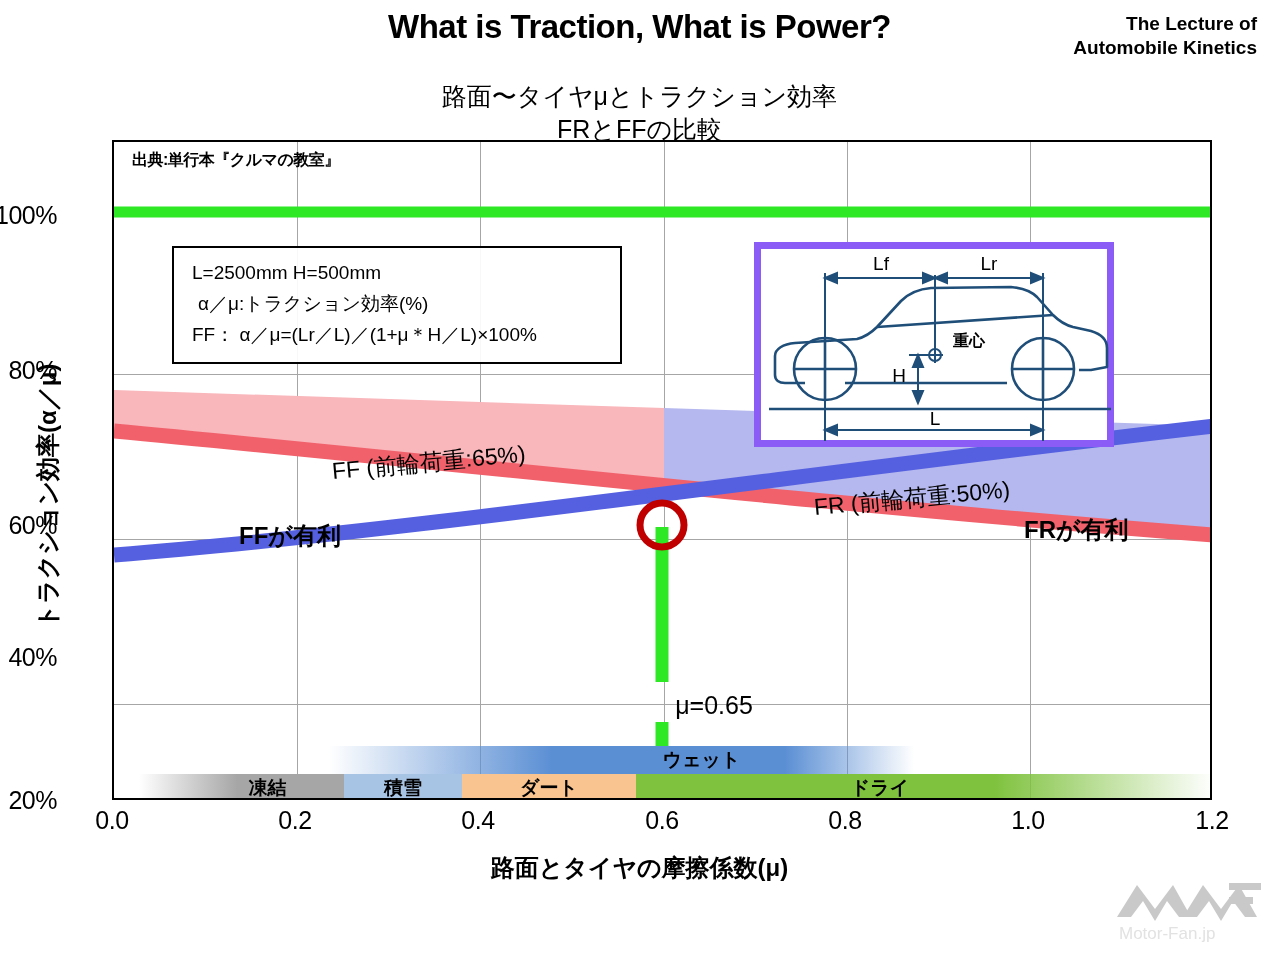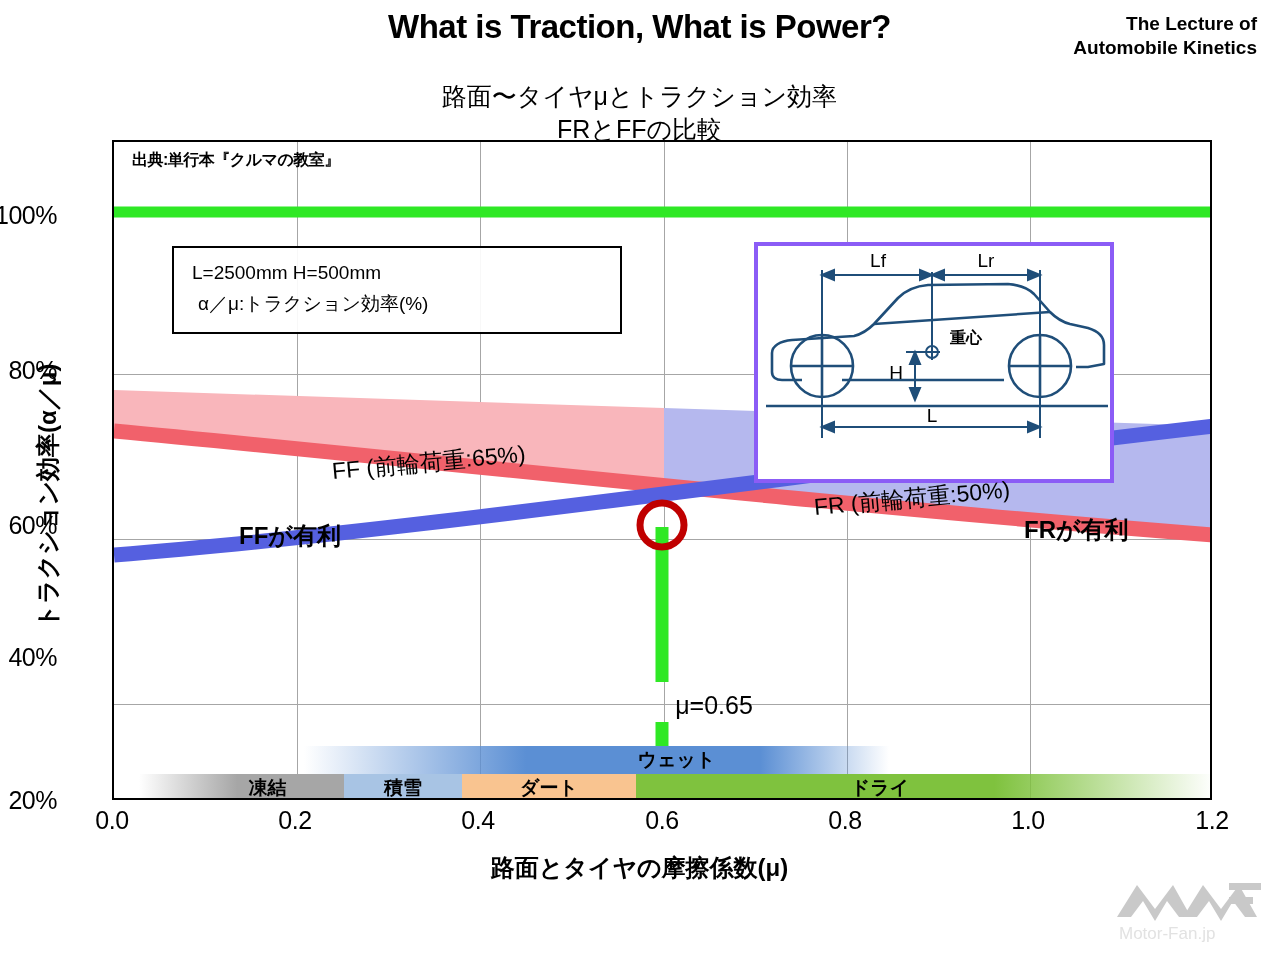--- a/index.html
+++ b/index.html
@@ -67,22 +67,22 @@
   }
   #formula-box{
     left:58px;top:104px;width:450px;
     border:2px solid #000;background:rgba(255,255,255,0.92);
     padding:10px 14px 12px 18px;box-sizing:border-box;
     font-size:19px;line-height:1.62;
   }
   .frm{white-space:nowrap;}
 
   #car-box{
-    left:640px;top:100px;width:360px;height:241px;
-    border:4px solid #8b5cf6;background:#fff;box-sizing:border-box;
+    left:640px;top:100px;width:360px;height:205px;
+    border:7px solid #8b5cf6;background:#fff;box-sizing:border-box;
   }
 
   .curve-label{position:absolute;font-size:23px;white-space:nowrap;}
   #ff-label{left:218px;top:314px;transform:rotate(-5.2deg);transform-origin:left center;}
   #fr-label{left:700px;top:350px;transform:rotate(-5.2deg);transform-origin:left center;}
 
   .region-label{position:absolute;font-size:24px;font-weight:bold;white-space:nowrap;}
   #ff-advantage{left:125px;top:378px;}
   #fr-advantage{left:910px;top:372px;}
 
@@ -184,20 +184,21 @@
 
       <circle cx="548" cy="383" r="22" stroke="#c00000" stroke-width="7" fill="none"></circle>
     </svg>
 
     <div class="abs" id="source-note">出典:単行本『クルマの教室』</div>
 
 
     <div class="abs" id="formula-box">
       <div class="frm">L=2500mm H=500mm</div>
       <div class="frm" style="padding-left:6px;">α／μ:トラクション効率(%)</div>
+      <div class="frm">FF： α／μ=(Lr／L)／(1+μ＊H／L)×100%</div>
     </div>
 
     <div class="abs" id="car-box">
       <svg width="358" height="203" viewBox="0 0 358 203">
         <g stroke="#1f4e79" stroke-width="2.6" fill="none" stroke-linejoin="round">
 
           <path d="M14,107 C14,100 22,95 34,94 L96,90
                    C104,88 110,84 116,78
                    L140,52 C148,44 158,40 170,39
                    L250,38 C262,39 270,42 276,48
@@ -255,21 +256,21 @@
     </div>
 
     <div class="curve-label" id="ff-label">FF (前輪荷重:65%)</div>
     <div class="curve-label" id="fr-label">FR (前輪荷重:50%)</div>
 
     <div class="region-label" id="ff-advantage">FFが有利</div>
     <div class="region-label" id="fr-advantage">FRが有利</div>
 
     <div id="mu-value-label">μ=0.65</div>
 
-    <div class="band band-row-top" style="left:190px;width:585px;background:linear-gradient(to right,rgba(91,143,212,0) 0%,rgba(91,143,212,1) 38%,rgba(91,143,212,1) 78%,rgba(91,143,212,0) 100%);">
+    <div class="band band-row-top" style="left:215px;width:585px;background:linear-gradient(to right,rgba(91,143,212,0) 0%,rgba(91,143,212,1) 38%,rgba(91,143,212,1) 78%,rgba(91,143,212,0) 100%);">
       <span style="margin-left:160px;">ウェット</span>
     </div>
 
     <div class="band band-row-bot" style="left:25px;width:205px;background:linear-gradient(to right,rgba(166,166,166,0) 0%,rgba(166,166,166,1) 48%,rgba(166,166,166,1) 100%);">
       <span style="margin-left:52px;">凍結</span>
     </div>
     <div class="band band-row-bot" style="left:230px;width:118px;background:#a8c4e4;">
       <span>積雪</span>
     </div>
     <div class="band band-row-bot" style="left:348px;width:174px;background:#f9c490;">

